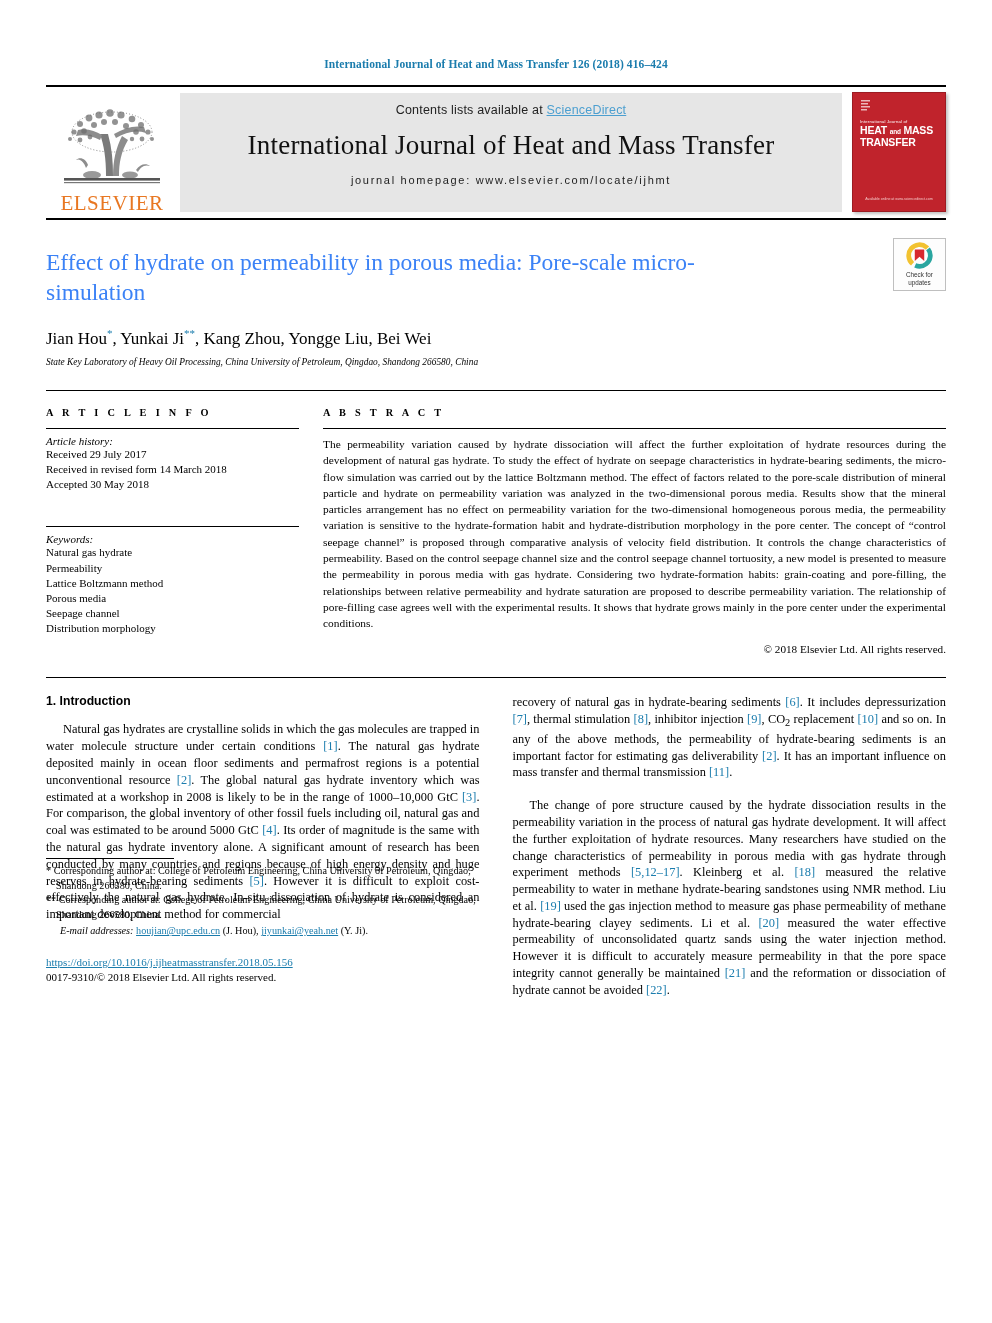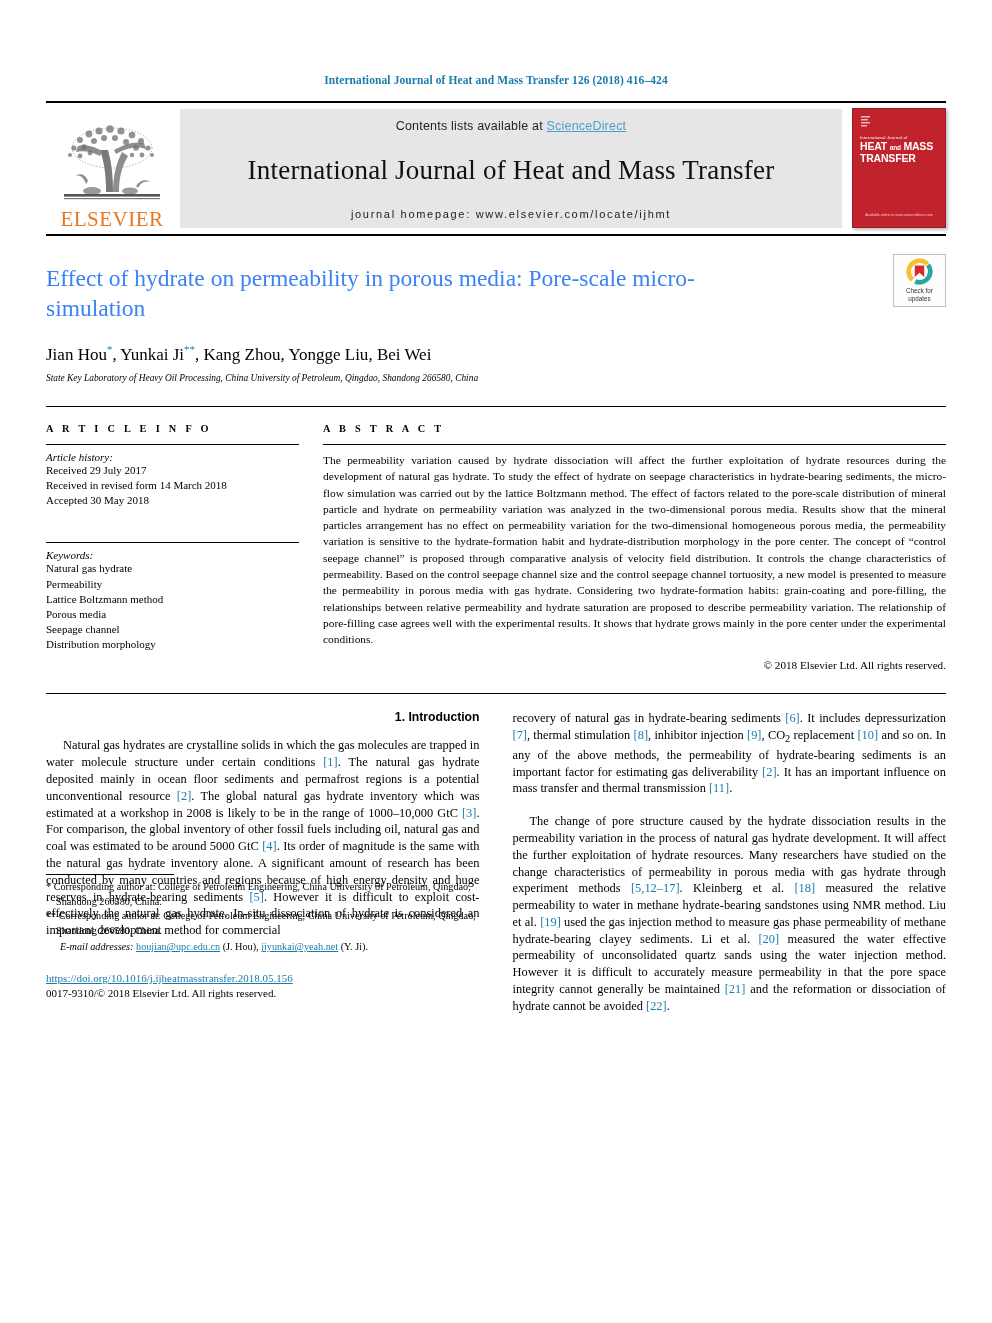--- a/index.html
+++ b/index.html
@@ -23,21 +23,21 @@
     padding: 0 46px;
   }
 
   
   .running-head {
     text-align: center;
     color: #1a7cad;
     font-size: 11.5px;
     font-weight: bold;
     letter-spacing: .1px;
-    padding-top: 74px;
+    padding-top: 58px;
   }
 
   
   .masthead {
     margin-top: 15px;
     border-top: 2.5px solid #000;
     height: 131px;
     display: flex;
     align-items: stretch;
   }
@@ -60,21 +60,21 @@
     margin-top: 1px;
   }
   .banner {
     flex: 1 1 auto;
     background: #e6e6e6;
     margin: 6px 10px 6px 2px;
     display: flex;
     flex-direction: column;
     align-items: center;
     justify-content: space-between;
-    padding: 10px 0 8px 0;
+    padding: 10px 0 26px 0;
     box-sizing: border-box;
   }
   .banner-top {
     font-family: "Liberation Sans", sans-serif;
     font-size: 12.5px;
     color: #222;
     letter-spacing: .2px;
   }
   .sd-link { color: #4c9fd0; }
   .journal-title {
@@ -230,21 +230,20 @@
     display: flex;
     gap: 33px;
     margin-top: 16px;
   }
   .col { flex: 1 1 0; width: 433px; position: relative; }
   .h1 {
     font-family: "Liberation Sans", sans-serif;
     font-weight: bold;
     font-size: 12.2px;
     margin: 0 0 13px 0;
-    text-align: right;
   }
   p.body-p {
     font-size: 12.4px;
     line-height: 1.355;
     text-align: justify;
     margin: 0;
     text-indent: 17px;
   }
   p.body-p + p.body-p { margin-top: 16px; }
   .ref { color: #1a7cad; }

